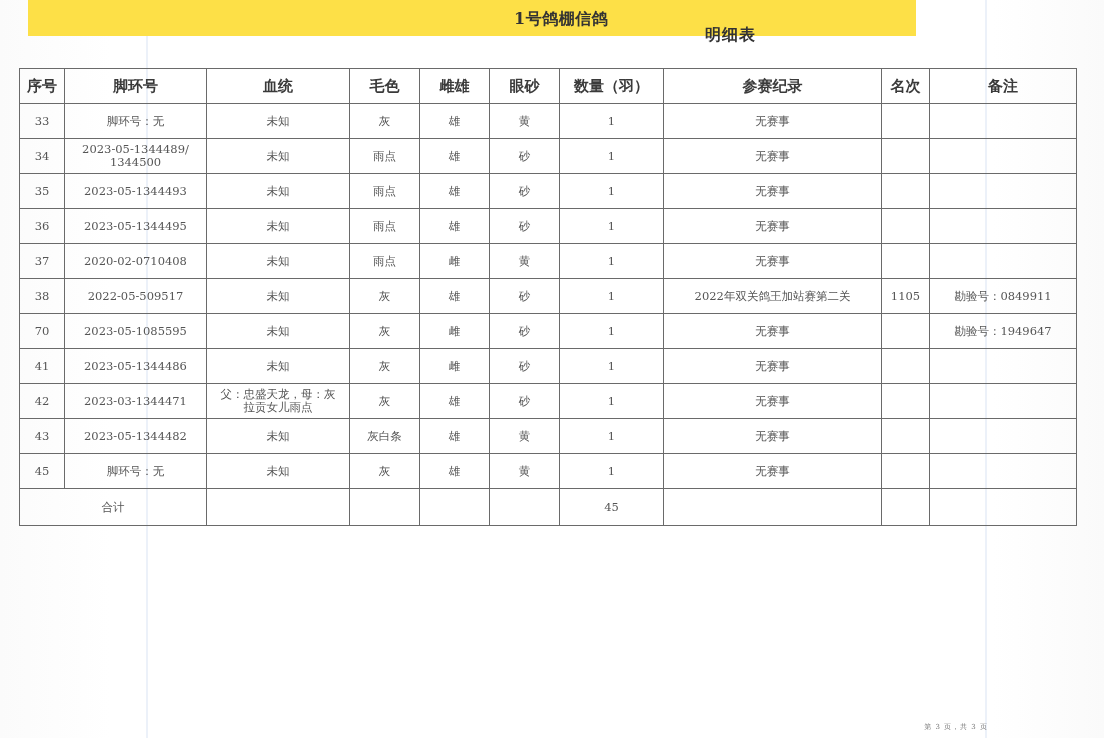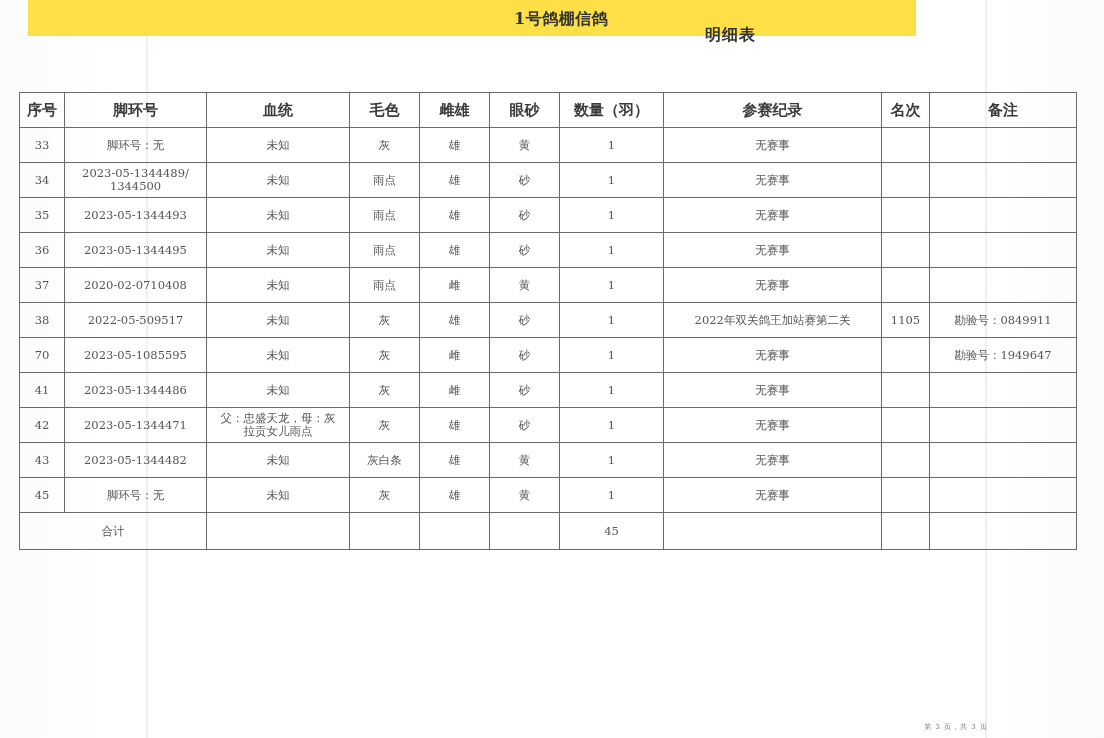--- a/index.html
+++ b/index.html
@@ -54,21 +54,20 @@
       color: #333;
       letter-spacing: 1px;
     }
     table.ledger {
       position: absolute;
       left: 19px;
       top: 68px;
       width: 1057px;
       border-collapse: collapse;
       table-layout: fixed;
-      margin-top: 24px;
     }
     table.ledger th, table.ledger td {
       border: 1px solid #6a6a6a;
       text-align: center;
       vertical-align: middle;
       padding: 0 2px;
       overflow: hidden;
     }
     table.ledger th {
       height: 34px;
@@ -227,21 +226,21 @@
       <td>灰</td>
       <td>雌</td>
       <td>砂</td>
       <td>1</td>
       <td>无赛事</td>
       <td></td>
       <td></td>
     </tr>
     <tr>
       <td>42</td>
-      <td>2023-05-1344471</td>
+      <td>2023-03-1344471</td>
       <td style="padding:0 8px">父：忠盛天龙，母：灰拉贡女儿雨点</td>
       <td>灰</td>
       <td>雄</td>
       <td>砂</td>
       <td>1</td>
       <td>无赛事</td>
       <td></td>
       <td></td>
     </tr>
     <tr>

